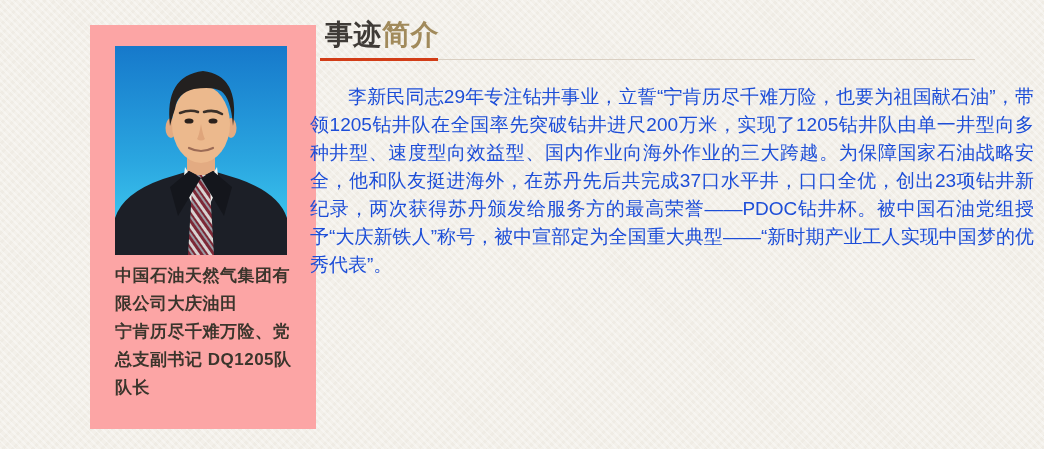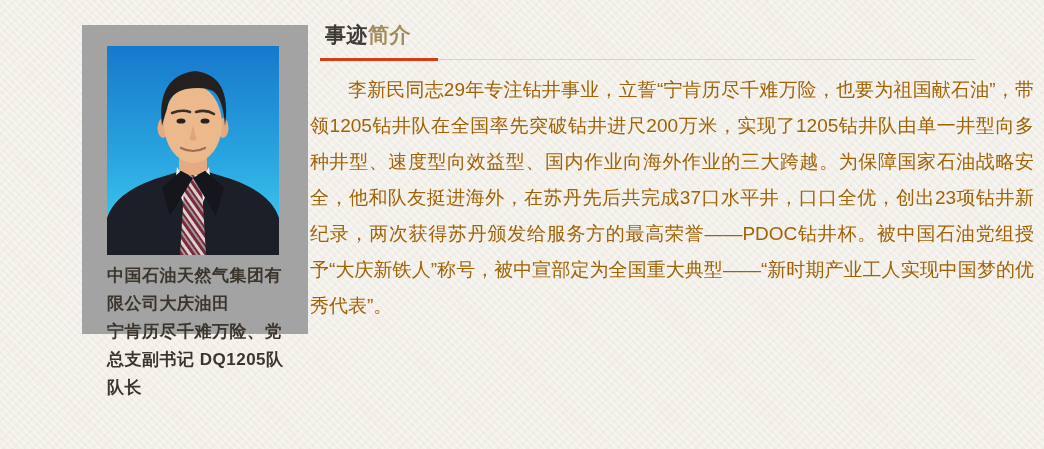--- a/index.html
+++ b/index.html
@@ -11,23 +11,23 @@
     background-image:
       repeating-linear-gradient(45deg, rgba(255,255,255,0.35) 0 2px, rgba(0,0,0,0) 2px 5px),
       repeating-linear-gradient(-45deg, rgba(228,223,212,0.25) 0 3px, rgba(0,0,0,0) 3px 7px);
     font-family: "Liberation Sans", "DejaVu Sans", sans-serif;
     overflow: hidden;
   }
 
   
   .profile-card {
     position: absolute;
-    left: 82px; top: 25px;
-    width: 226px; height: 309px;
-    background: #a3a3a3;
+    left: 90px; top: 25px;
+    width: 226px; height: 404px;
+    background: #fca5a5;
   }
   .photo-frame {
     position: absolute;
     left: 25px; top: 21px;
     width: 172px; height: 209px;
     overflow: hidden;
   }
   .photo-frame svg { display: block; width: 172px; height: 209px; }
   .card-caption {
     position: absolute;
@@ -41,21 +41,21 @@
   }
 
   
   .content {
     position: absolute;
     left: 310px; top: 18px;
     width: 726px;
   }
   .section-heading {
     padding-left: 15px;
-    font-size: 21px;
+    font-size: 28px;
     font-weight: bold;
     line-height: 34px;
     color: #3f3b37;
     letter-spacing: 0.5px;
   }
   .section-heading .accent-part { color: #a18a5b; }
   .heading-rule {
     display: flex;
     align-items: center;
     margin-top: 5px;
@@ -64,25 +64,25 @@
   .rule-red {
     margin-left: 10px;
     width: 118px; height: 3px;
     background: #d23d17;
   }
   .rule-thin {
     width: 537px; height: 1px;
     background: #d9cfc2;
   }
   .bio-paragraph {
-    margin-top: 11px;
+    margin-top: 22px;
     width: 724px;
     font-size: 19px;
-    line-height: 36px;
-    color: #a16207;
+    line-height: 28px;
+    color: #1d4ed8;
     text-align: justify;
     text-indent: 2em;
     word-break: break-all;
   }
 </style>
 </head>
 <body>
 
 <div class="profile-card">
   <div class="photo-frame">

